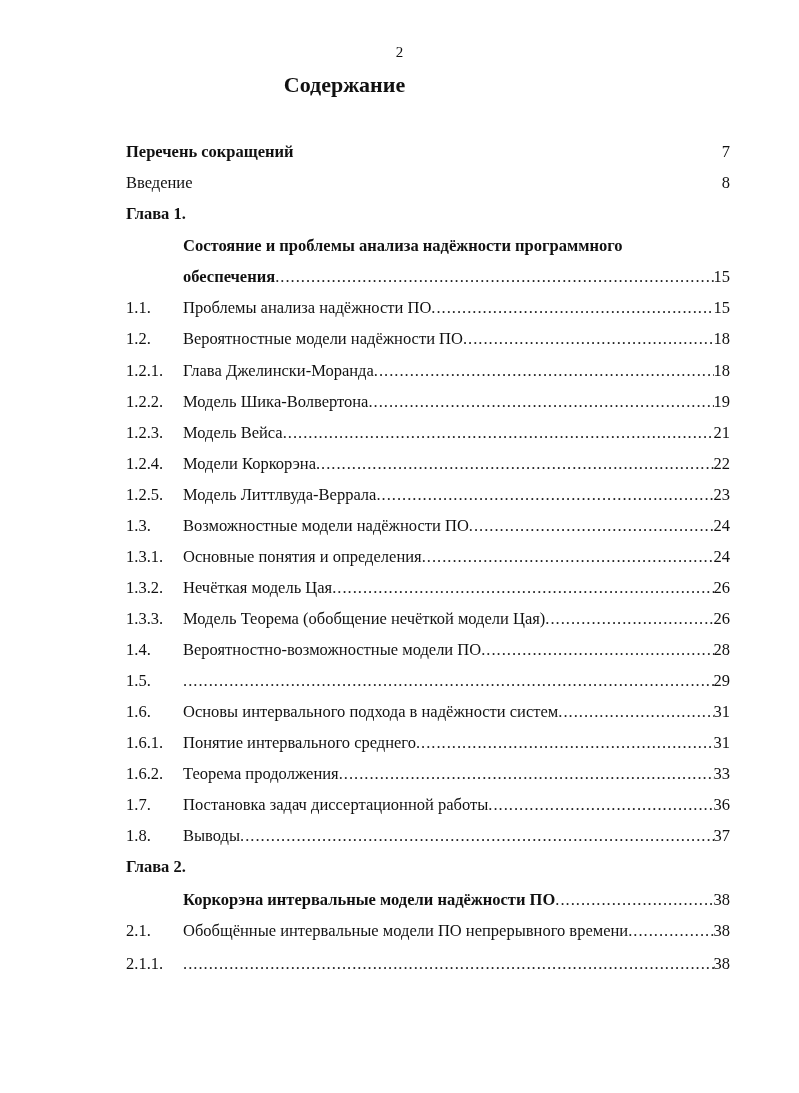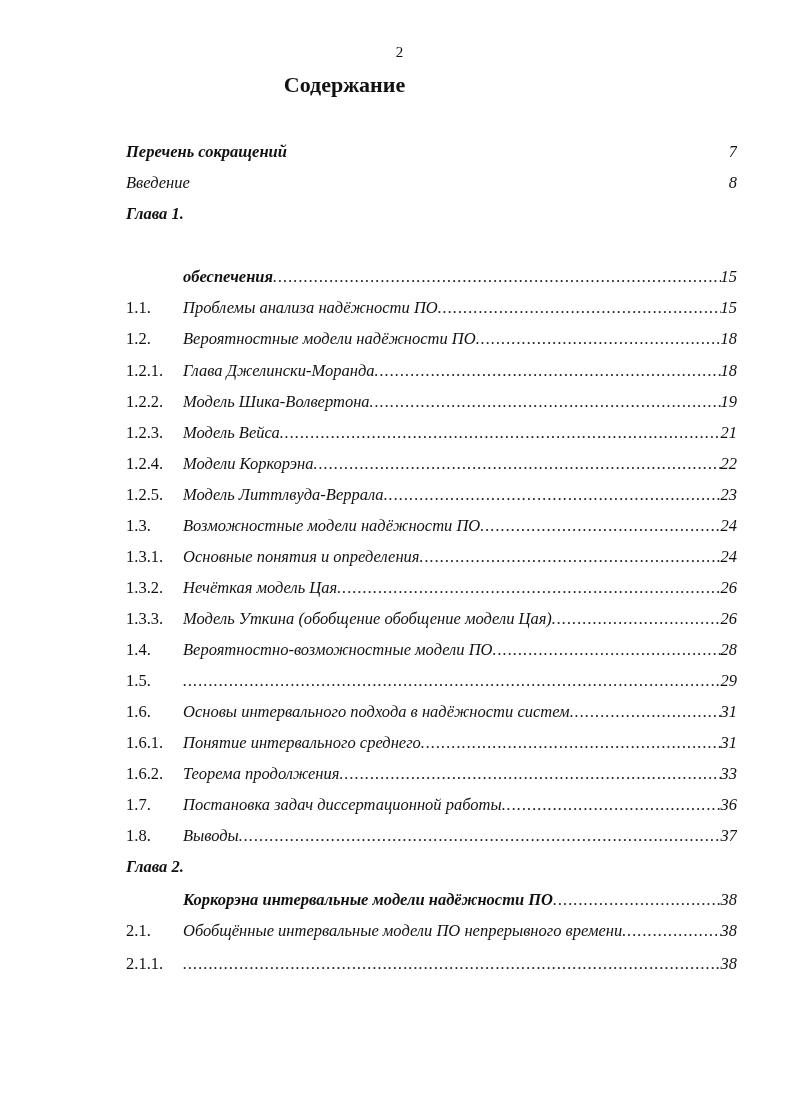--- a/index.html
+++ b/index.html
@@ -16,21 +16,21 @@
     position: absolute; top: 72px; left: 0; width: 689px;
     text-align: center; font-size: 22px; font-weight: bold;
   }
   .toc { position: absolute; left: 126px; top: 140px; width: 616px; }
   .row {
     position: absolute; left: 0; width: 616px; height: 24px;
     font-size: 16.5px; line-height: 24px; white-space: nowrap;
   }
   .num { position: absolute; left: 0; }
   .text-wrap {
-    position: absolute; left: 57px; right: 5px; display: flex; overflow: hidden; font-style: italic;
+    position: absolute; left: 57px; right: 12px; display: flex; overflow: hidden;
   }
   .text-wrap.full { left: 0; }
   .title-text { flex: 0 0 auto; }
   .dots {
     flex: 1 1 auto; overflow: hidden; white-space: nowrap; letter-spacing: 1px;
     color: #222;
   }
   .dots::before {
     content: "................................................................................................................................................................................................";
   }
@@ -65,20 +65,21 @@
       <span class="num"></span>
       <div class="text-wrap full">
         <span class="title-text bold">Глава 1.</span>
         <span class="dots"></span>
         <span class="page"></span>
       </div>
     </div>
     <div class="row nodots" style="top: 94px;">
       <span class="num"></span>
       <div class="text-wrap">
+        <span class="title-text bold">Состояние и проблемы анализа надёжности программного</span>
         <span class="dots"></span>
         <span class="page"></span>
       </div>
     </div>
     <div class="row" style="top: 125px;">
       <span class="num"></span>
       <div class="text-wrap">
         <span class="title-text bold">обеспечения </span>
         <span class="dots"></span>
         <span class="page">15</span>
@@ -160,21 +161,21 @@
       <span class="num">1.3.2.</span>
       <div class="text-wrap">
         <span class="title-text">Нечёткая модель Цая </span>
         <span class="dots"></span>
         <span class="page">26</span>
       </div>
     </div>
     <div class="row" style="top: 467px;">
       <span class="num">1.3.3.</span>
       <div class="text-wrap">
-        <span class="title-text">Модель Уткина (обобщение обобщение модели Цая) </span>
+        <span class="title-text">Модель Теорема (обобщение нечёткой модели Цая) </span>
         <span class="dots"></span>
         <span class="page">26</span>
       </div>
     </div>
     <div class="row" style="top: 498px;">
       <span class="num">1.4.</span>
       <div class="text-wrap">
         <span class="title-text">Вероятностно-возможностные модели ПО </span>
         <span class="dots"></span>
         <span class="page">28</span>

